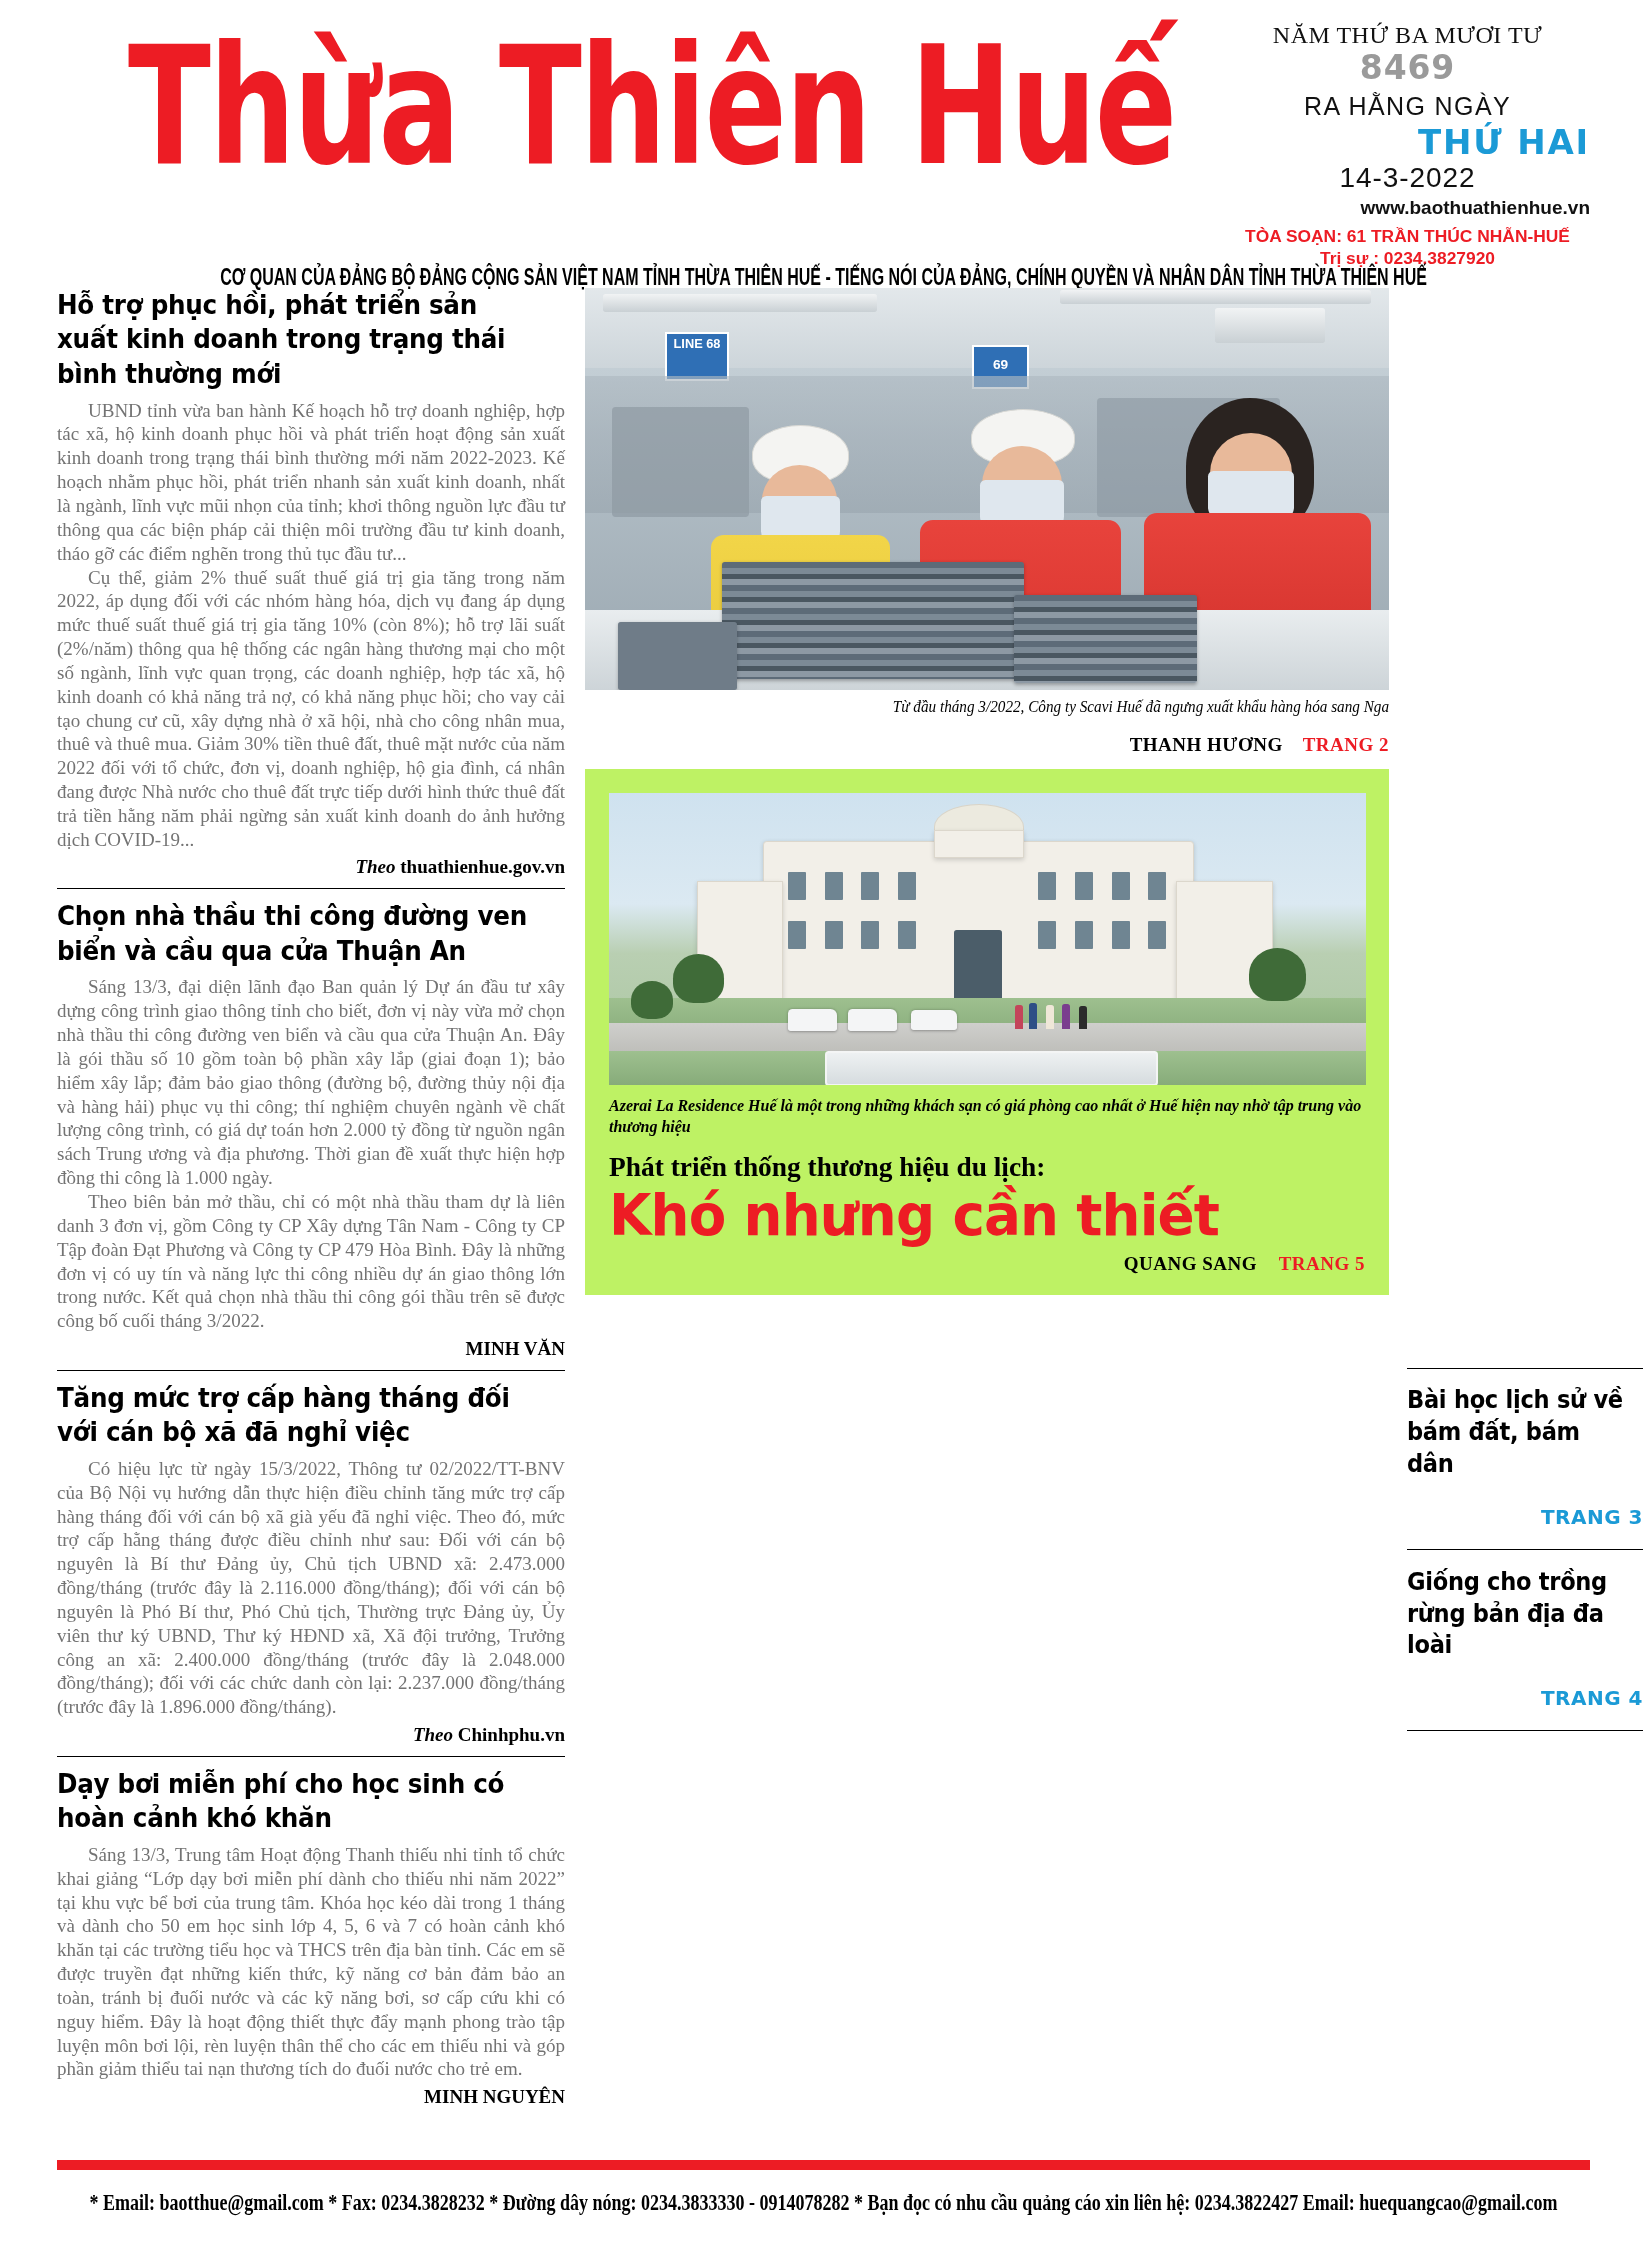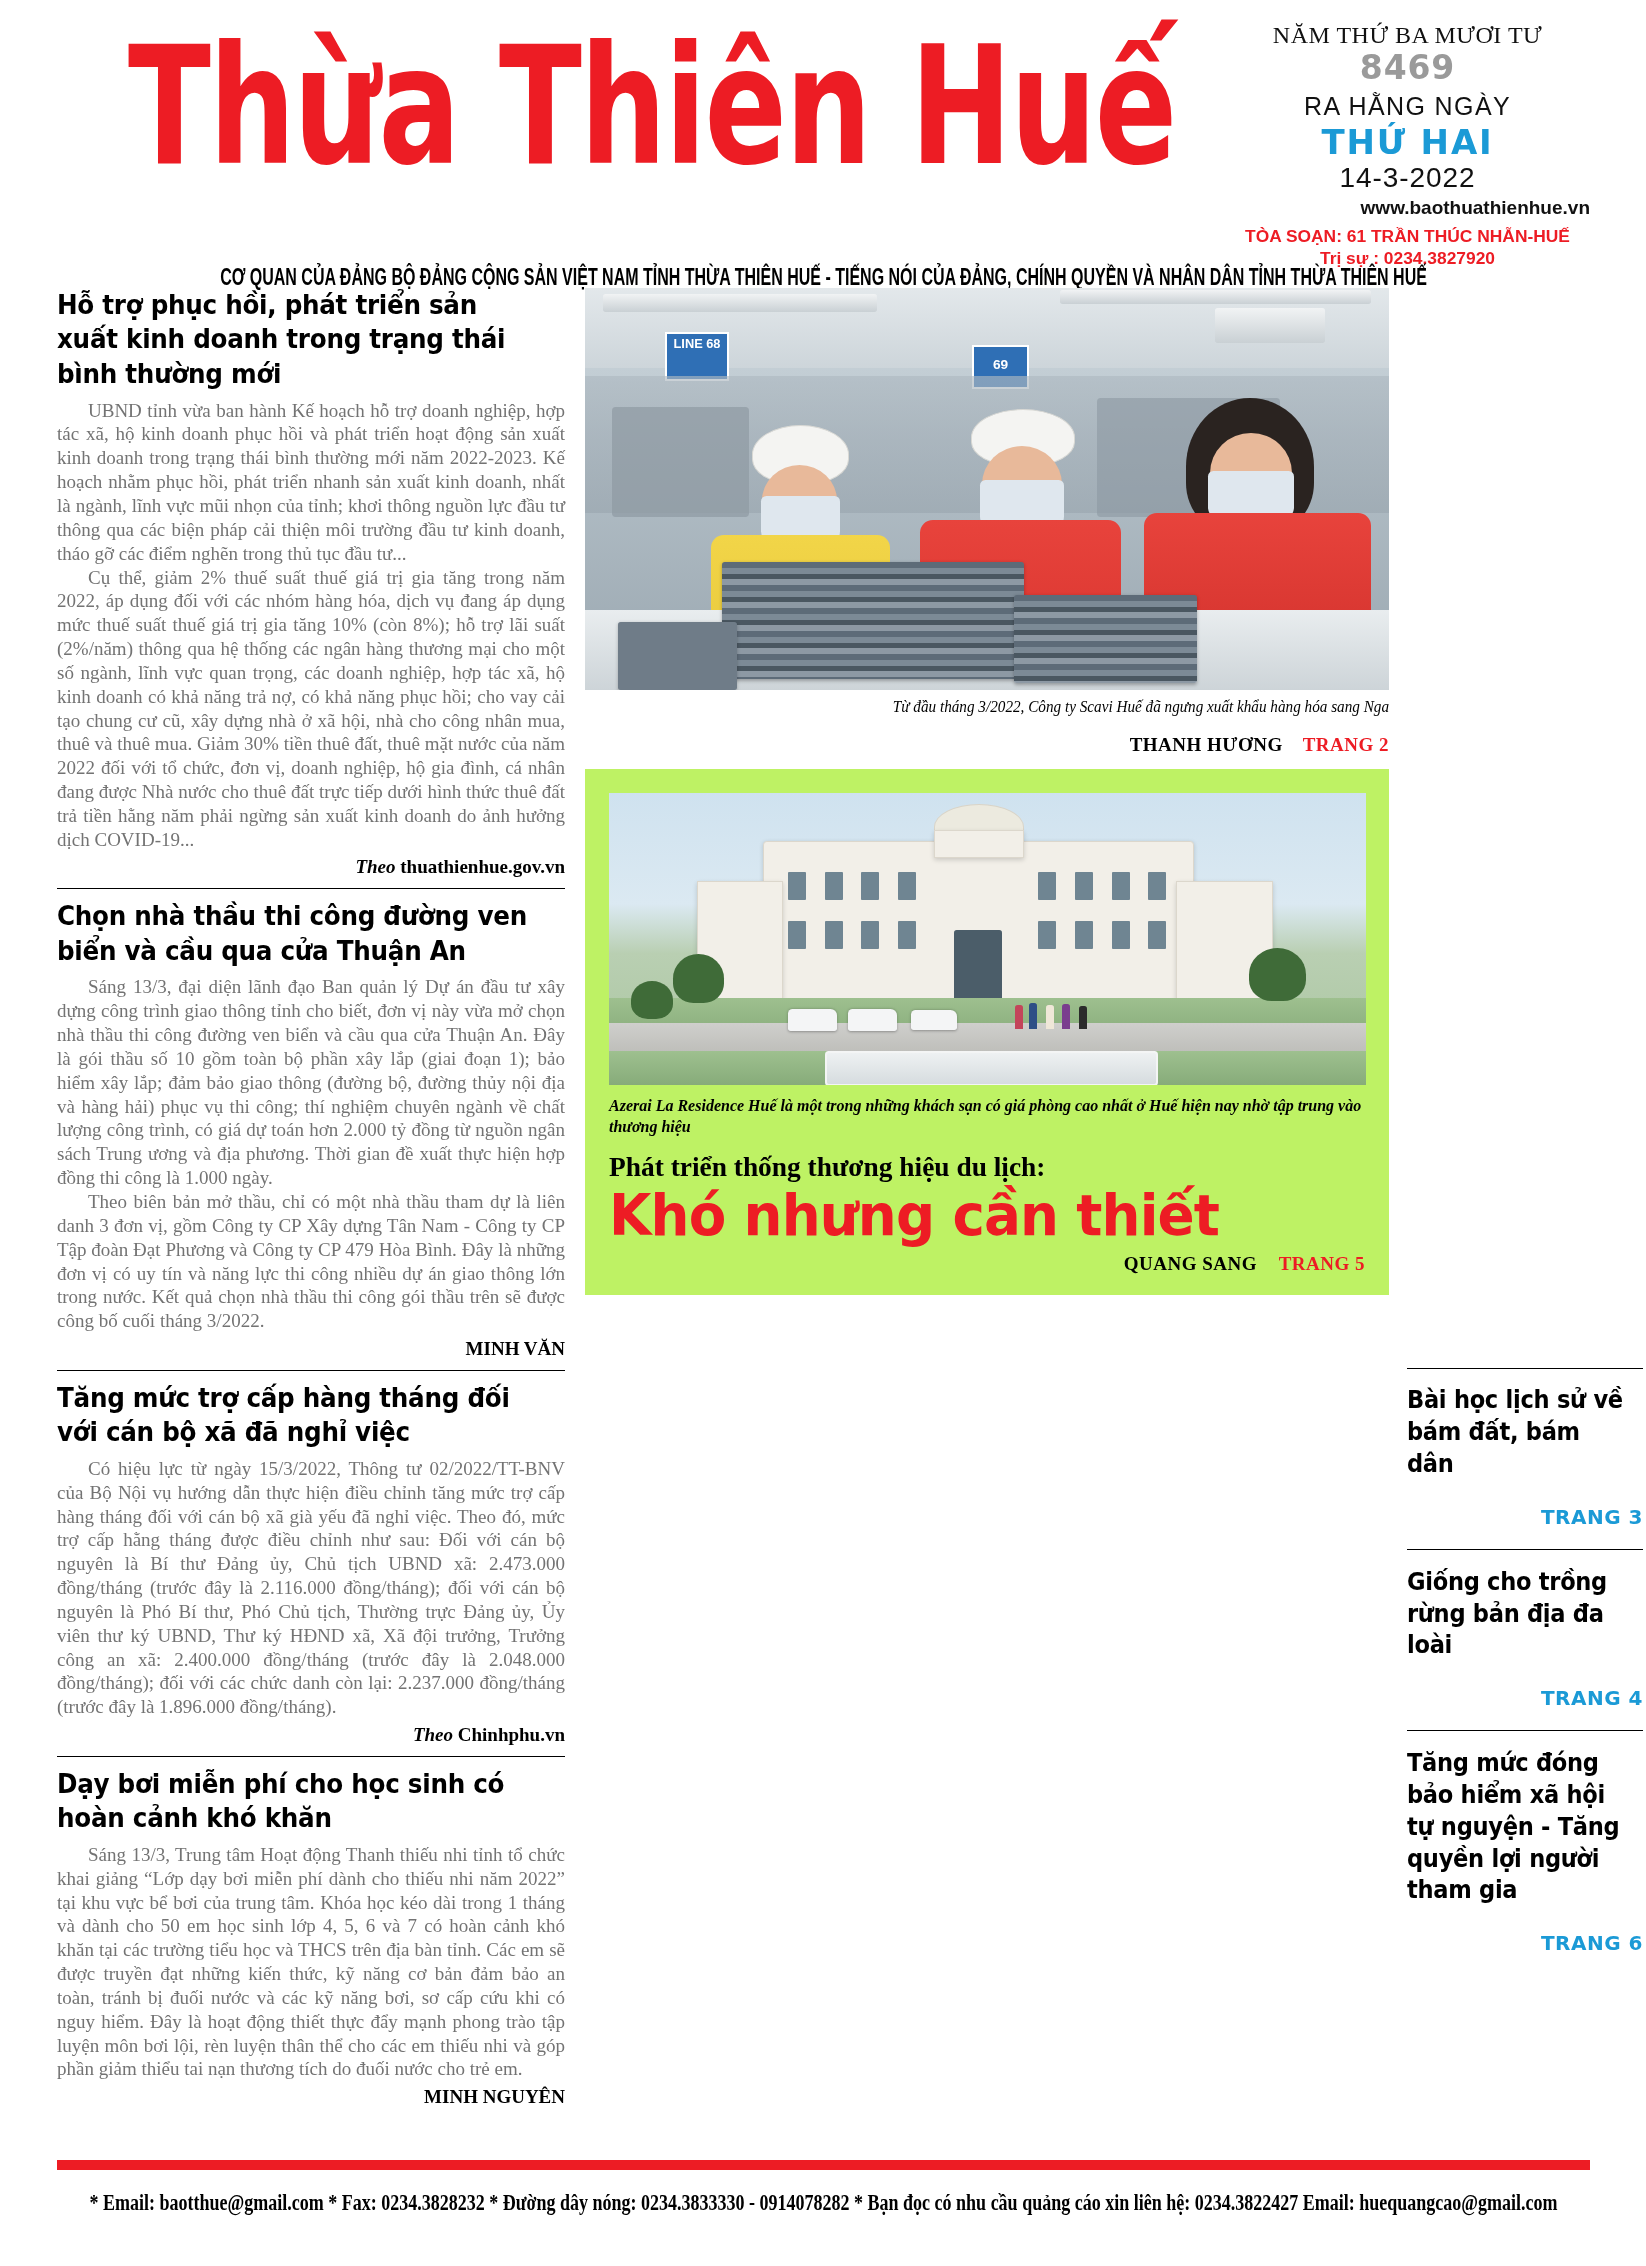--- a/index.html
+++ b/index.html
@@ -76,20 +76,21 @@
     line-height: 1.1;
   }
   .mi-weekday {
     font-family: "DejaVu Sans", sans-serif;
     font-weight: bold;
     font-size: 34px;
     color: #1b9ad6;
     letter-spacing: 1.8px;
     margin-top: 3.7px;
     line-height: 1.1;
+    text-align: right;
   }
   .mi-date {
     font-family: "Liberation Sans", sans-serif;
     font-size: 28px;
     color: #111;
     letter-spacing: 0.9px;
     margin-top: 1.8px;
     line-height: 1.1;
   }
   .mi-web {
@@ -689,23 +690,19 @@
 
       <hr class="teaser-rule">
 
       <div class="teaser">
         <div class="teaser-head">Giống cho trồng rừng bản địa đa loài</div>
         <div class="teaser-page">TRANG 4</div>
       </div>
 
       <hr class="teaser-rule">
 
-      <div class="teaser">
-        <div class="teaser-head">Tăng mức đóng bảo hiểm xã hội tự nguyện - Tăng quyền lợi người tham gia</div>
-        <div class="teaser-page">TRANG 6</div>
-      </div>
     </div>
   </div>
 
   <div class="footer-bar"></div>
   <div class="footer-text">* Email: baotthue@gmail.com * Fax: 0234.3828232 * Đường dây nóng: 0234.3833330 - 0914078282 * Bạn đọc có nhu cầu quảng cáo xin liên hệ: 0234.3822427 Email: huequangcao@gmail.com</div>
 </div>
 
 
 </body></html>

